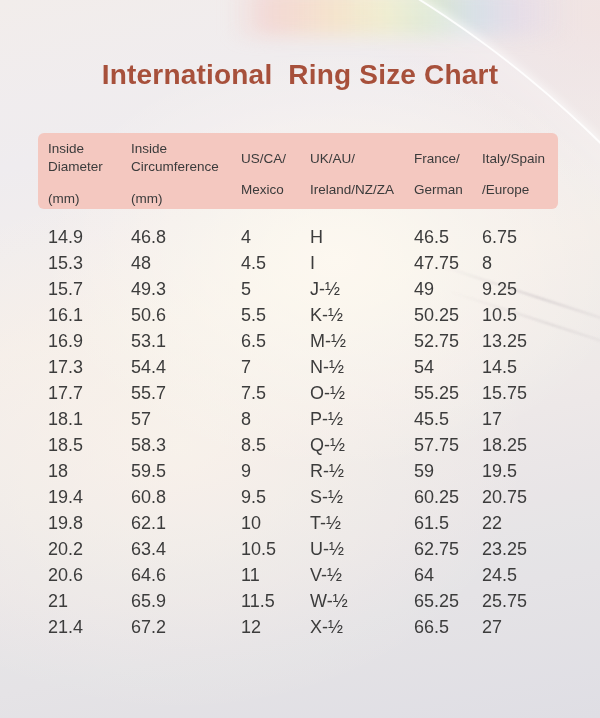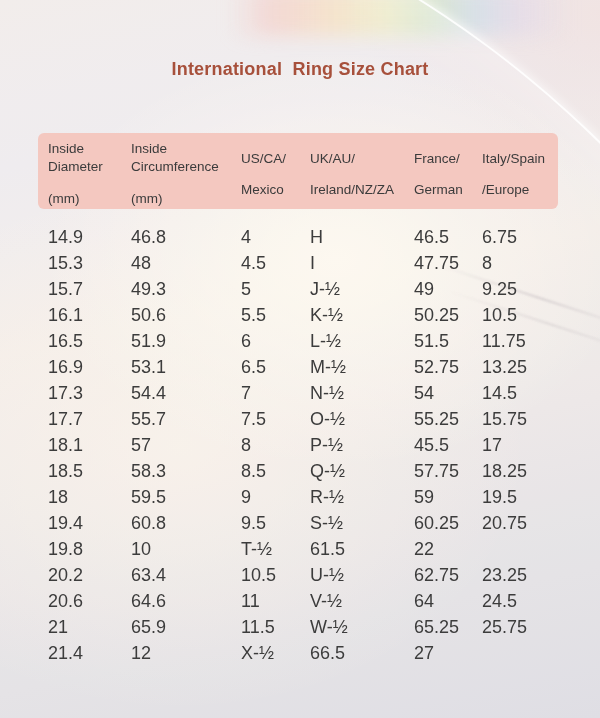--- a/index.html
+++ b/index.html
@@ -41,21 +41,21 @@
     position: absolute; height: 2px; pointer-events: none;
     background: linear-gradient(90deg, rgba(160,150,160,0), rgba(160,150,160,0.35), rgba(160,150,160,0));
     transform-origin: left center; filter: blur(1px);
   }
   .streak1 { left: 438px; top: 264px; width: 215px; transform: rotate(18deg); }
   .streak2 { left: 448px; top: 290px; width: 215px; transform: rotate(18deg); opacity: 0.7; }
 
   .title {
     position: absolute; left: 0; top: 59px; width: 600px; margin: 0;
     text-align: center; white-space: pre;
-    font-size: 18px; font-weight: bold; letter-spacing: 0.2px;
+    font-size: 28px; font-weight: bold; letter-spacing: 0.2px;
     color: var(--title-color, #a7503b);
   }
 
   .table { position: absolute; left: 38px; top: 133px; width: 571px; }
 
   .thead {
     box-sizing: border-box; width: 520px; height: 76px;
     background: var(--header-bg, #f4c8c0);
     border-radius: 6px;
     display: grid;
@@ -168,28 +168,20 @@
         </div>
         <div class="trow">
           <span>16.1</span>
           <span>50.6</span>
           <span>5.5</span>
           <span>K-½</span>
           <span>50.25</span>
           <span>10.5</span>
         </div>
         <div class="trow">
-          <span>16.5</span>
-          <span>51.9</span>
-          <span>6</span>
-          <span>L-½</span>
-          <span>51.5</span>
-          <span>11.75</span>
-        </div>
-        <div class="trow">
           <span>16.9</span>
           <span>53.1</span>
           <span>6.5</span>
           <span>M-½</span>
           <span>52.75</span>
           <span>13.25</span>
         </div>
         <div class="trow">
           <span>17.3</span>
           <span>54.4</span>
@@ -233,20 +225,21 @@
         <div class="trow">
           <span>19.4</span>
           <span>60.8</span>
           <span>9.5</span>
           <span>S-½</span>
           <span>60.25</span>
           <span>20.75</span>
         </div>
         <div class="trow">
           <span>19.8</span>
+          <span>62.1</span>
           <span>10</span>
           <span>T-½</span>
           <span>61.5</span>
           <span>22</span>
         </div>
         <div class="trow">
           <span>20.2</span>
           <span>63.4</span>
           <span>10.5</span>
           <span>U-½</span>
@@ -264,20 +257,21 @@
         <div class="trow">
           <span>21</span>
           <span>65.9</span>
           <span>11.5</span>
           <span>W-½</span>
           <span>65.25</span>
           <span>25.75</span>
         </div>
         <div class="trow">
           <span>21.4</span>
+          <span>67.2</span>
           <span>12</span>
           <span>X-½</span>
           <span>66.5</span>
           <span>27</span>
         </div>
       </div>
   </div>
 </div>
 
 </body></html>

